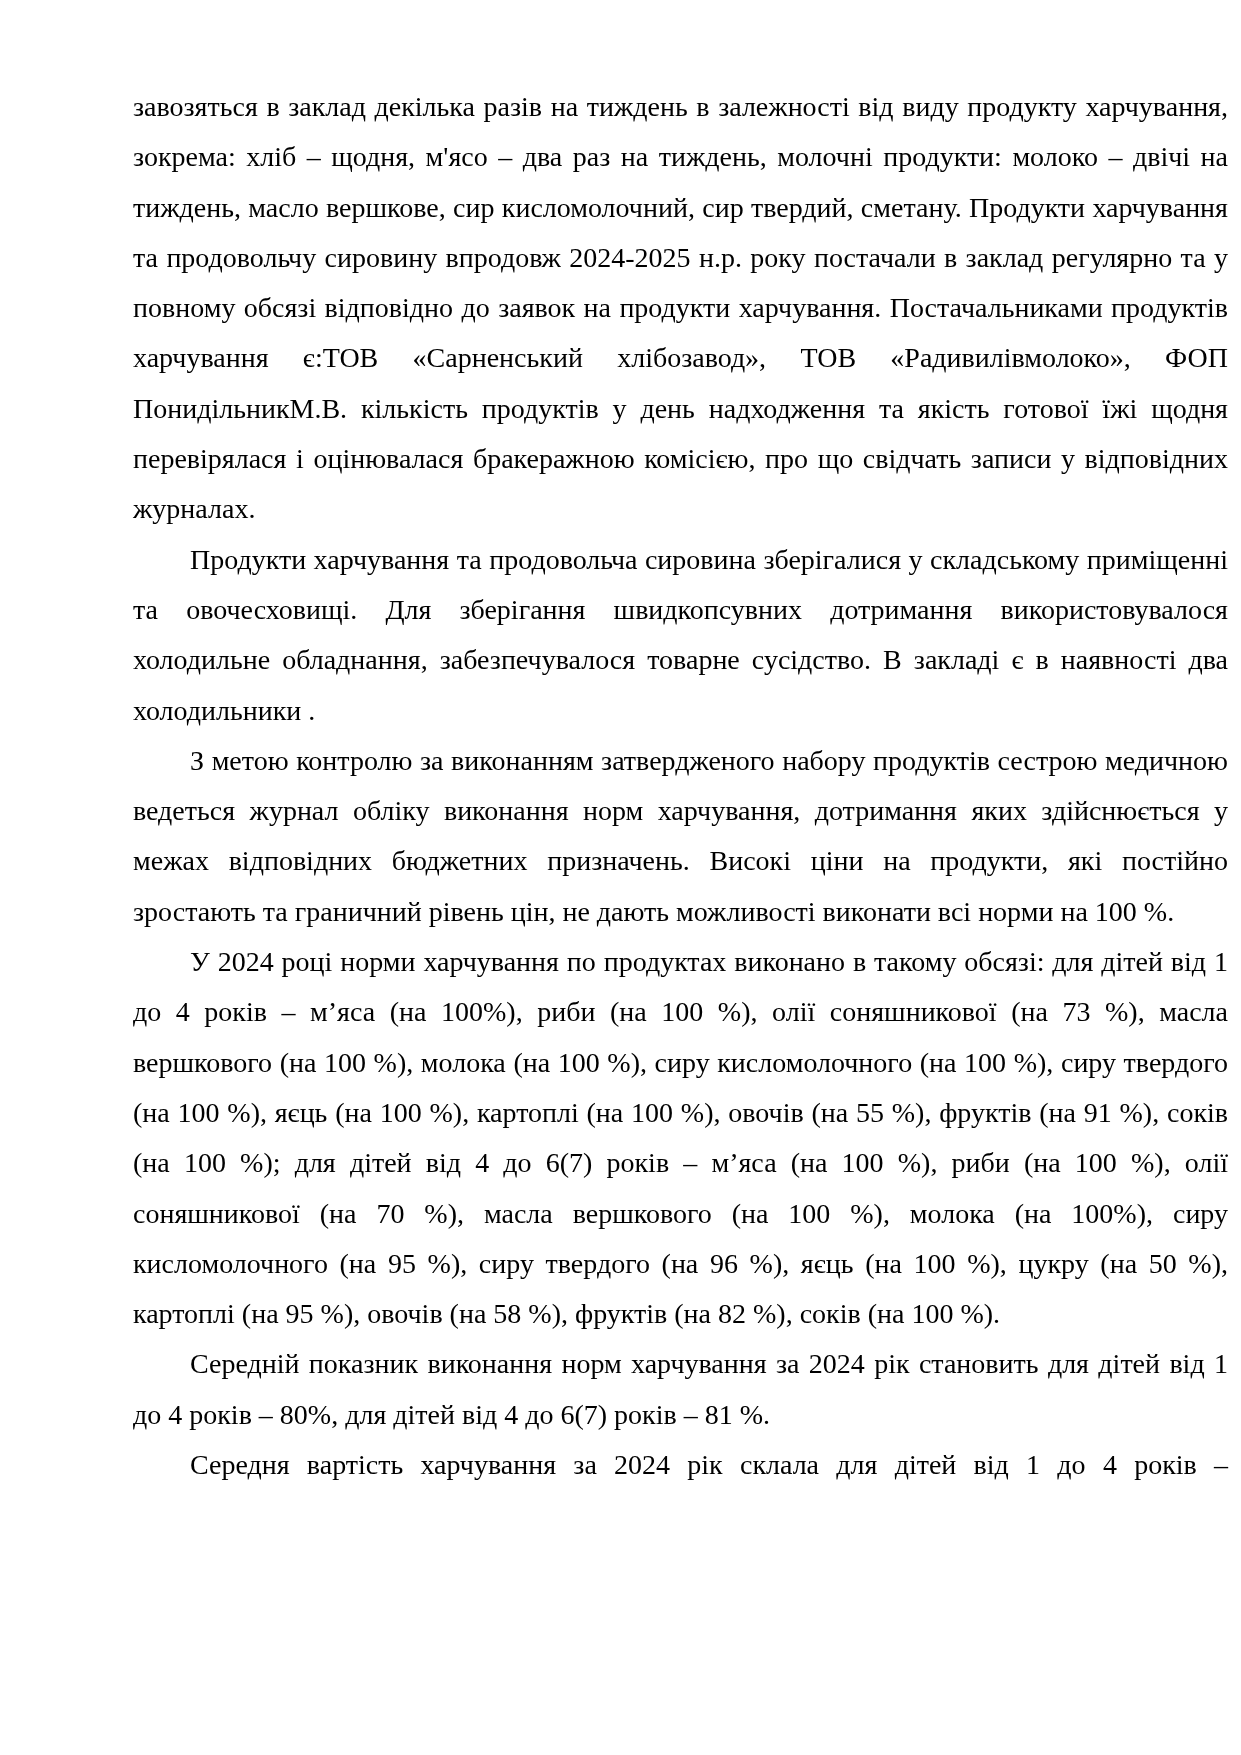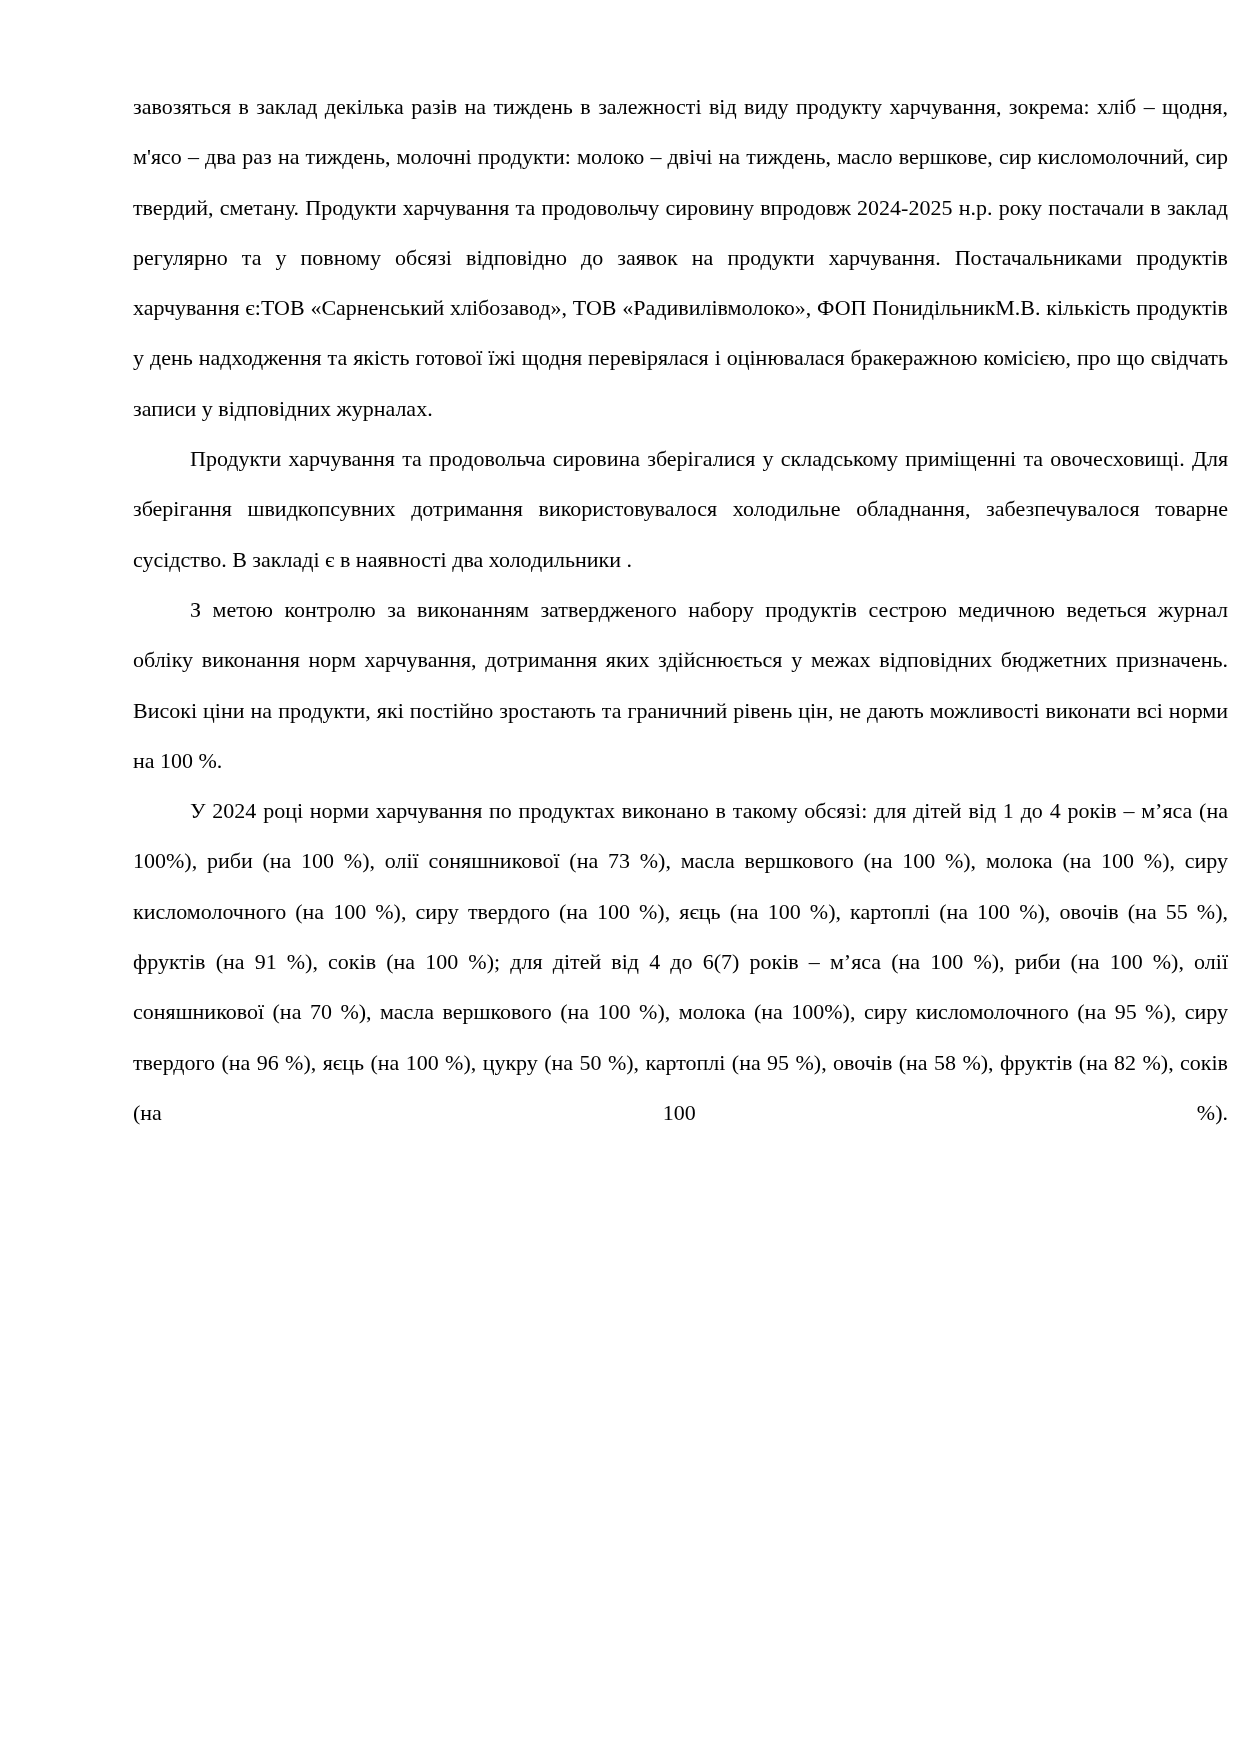--- a/index.html
+++ b/index.html
@@ -13,21 +13,21 @@
     background: #ffffff;
     overflow: hidden;
     font-family: "Liberation Serif", serif;
     color: #000000;
   }
   .doc-page {
     position: absolute;
     left: 133px;
     top: 82px;
     width: 1095px;
-    font-size: 22px;
+    font-size: 28px;
     line-height: 50.3px;
     text-align: justify;
     letter-spacing: 0;
     word-spacing: normal;
   }
   .doc-page p {
     margin: 0;
     padding: 0;
     text-indent: 57px;
   }
@@ -41,13 +41,15 @@
   }
 </style>
 </head>
 <body>
 
 <div class="doc-page">
     <p>завозяться в заклад декілька разів на тиждень в залежності від виду продукту харчування, зокрема: хліб – щодня, м'ясо – два раз на тиждень, молочні продукти: молоко – двічі на тиждень, масло вершкове, сир кисломолочний, сир твердий, сметану. Продукти  харчування та продовольчу сировину впродовж 2024-2025 н.р. року постачали в заклад регулярно та у повному обсязі відповідно до заявок на продукти харчування. Постачальниками продуктів харчування є:ТОВ «Сарненський хлібозавод», ТОВ «Радивилівмолоко», ФОП ПонидільникМ.В. кількість продуктів у день надходження та якість готової їжі щодня перевірялася і оцінювалася бракеражною комісією, про що свідчать записи у відповідних журналах.</p>
     <p>Продукти харчування та продовольча сировина зберігалися у  складському приміщенні та овочесховищі. Для зберігання швидкопсувних дотримання використовувалося холодильне обладнання, забезпечувалося товарне сусідство. В закладі є в наявності  два холодильники .</p>
     <p>З метою контролю за виконанням затвердженого набору продуктів сестрою медичною   ведеться журнал обліку виконання норм харчування, дотримання яких здійснюється у межах відповідних бюджетних призначень. Високі ціни на продукти, які постійно зростають та граничний рівень цін,  не дають  можливості виконати  всі  норми на 100 %.</p>
     <p>У 2024 році норми харчування по продуктах виконано в такому обсязі: для дітей від 1 до 4 років – м’яса (на 100%), риби (на 100 %), олії соняшникової (на 73 %), масла вершкового (на 100 %), молока (на 100 %), сиру  кисломолочного (на 100 %), сиру твердого (на 100 %),  яєць (на 100 %), картоплі (на 100 %), овочів (на 55 %), фруктів (на 91 %), соків (на 100 %); для дітей від 4 до 6(7) років – м’яса (на 100 %), риби (на 100 %), олії соняшникової (на 70 %), масла вершкового (на 100 %), молока (на 100%), сиру кисломолочного (на 95 %), сиру твердого (на 96 %),  яєць (на 100 %), цукру (на 50 %), картоплі (на 95 %), овочів (на 58 %), фруктів (на 82 %), соків (на 100 %).</p>
+    <p>Середній показник виконання норм харчування за 2024 рік становить для дітей від 1 до 4 років –  80%,  для дітей від 4 до 6(7) років – 81 %.</p>
+    <p>Середня вартість харчування за 2024 рік склала для дітей від 1 до 4 років  –</p>
   </div>
 
 </body></html>

